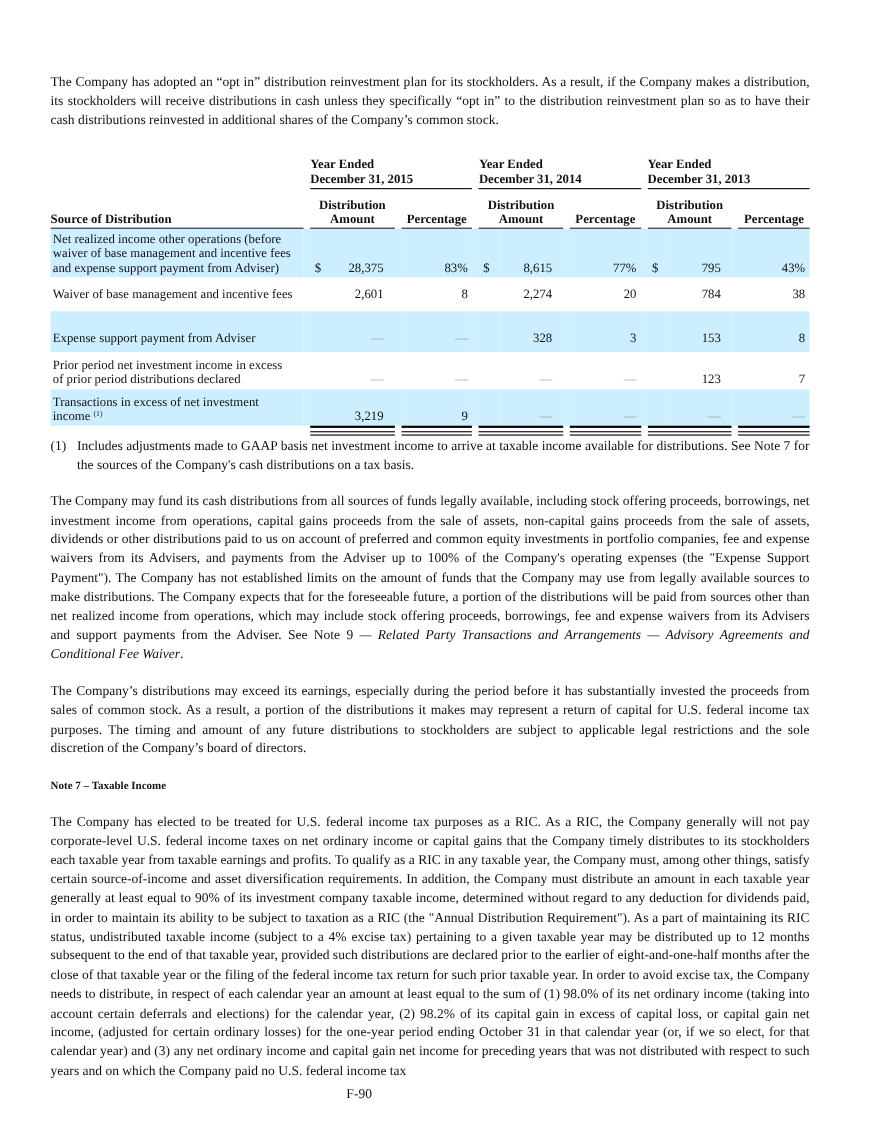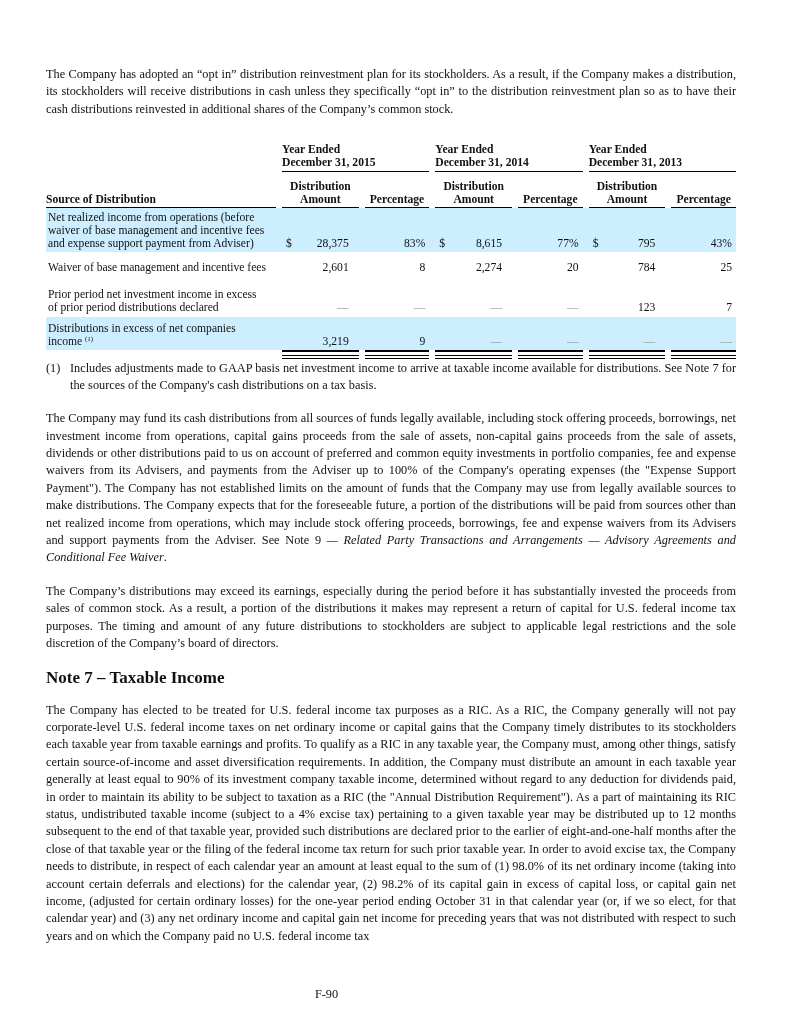--- a/index.html
+++ b/index.html
@@ -29,21 +29,21 @@
   tr.r-dist td { height: 31px; padding-bottom: 2px !important; }
   tr.r-sep td { height: 3px; }
   tr.r-sep td.line { border-top: 2.5px solid #000; }
   tr.r-total td { height: 26px; vertical-align: middle; }
   tr.r-dbl td { height: 4px; }
   tr.r-dbl td.line { border-top: 1.5px solid #000; border-bottom: 1.5px solid #000; height: 1px; }
   sup { font-size: 7px; vertical-align: top; position: relative; top: -2px; }
   .footnote { display: flex; margin-top: 1px; line-height: 17px; }
   .fn-mark { width: 24px; flex: none; }
   .fn-text { flex: 1; text-align: justify; }
-  h3.note { margin: 0; font-size: 17px; font-weight: bold; line-height: 17px; }
+  h3.note { margin: 0; font-size: 10px; font-weight: bold; line-height: 17px; }
   .pagenum { position: absolute; top: 987px; left: 0; width: 653px; text-align: center; font-size: 12.3px; }
   em { font-style: italic; }
 </style>
 </head>
 <body>
 
 <div class="page">
   <p class="para">The Company has adopted an “opt in” distribution reinvestment plan for its stockholders. As a result, if the Company makes a distribution, its stockholders will receive distributions in cash unless they specifically “opt in” to the distribution reinvestment plan so as to have their cash distributions reinvested in additional shares of the Company’s common stock.</p>
   <div class="gap"></div>
 
@@ -90,21 +90,21 @@
           <td class="sp"></td>
       <td class="hdr-sub">Percentage</td>
           <td class="sp"></td>
       <td colspan="2" class="hdr-sub"><span>Distribution</span><br><span>Amount</span></td>
           <td class="sp"></td>
       <td class="hdr-sub">Percentage</td>
     </tr>
     </tbody>
       <tbody id="table-body">
         <tr class="shade r-main">
-          <td class="lbl"><span>Net realized income from operations (before</span><br><span>waiver of base management and incentive fees</span><br><span>and expense support payment from Adviser)</span></td>
+          <td class="lbl"><span>Net realized income other operations (before</span><br><span>waiver of base management and incentive fees</span><br><span>and expense support payment from Adviser)</span></td>
           <td class="sp"></td>
           <td class="dol">$</td>
           <td class="amt">28,375</td>
           <td class="sp"></td>
           <td class="pct">83%</td>
           <td class="sp"></td>
           <td class="dol">$</td>
           <td class="amt">8,615</td>
           <td class="sp"></td>
           <td class="pct">77%</td>
@@ -123,42 +123,60 @@
           <td class="pct" style="padding-right: 14px;">8</td>
           <td class="sp"></td>
           <td class="dol"></td>
           <td class="amt">2,274</td>
           <td class="sp"></td>
           <td class="pct" style="padding-right: 14px;">20</td>
           <td class="sp"></td>
           <td class="dol"></td>
           <td class="amt">784</td>
           <td class="sp"></td>
-          <td class="pct" style="padding-right: 14px;">25</td>
+          <td class="pct" style="padding-right: 14px;">38</td>
+        </tr>
+        <tr class="shade r-exp">
+          <td class="lbl"><span>Expense support payment from Adviser</span></td>
+          <td class="sp"></td>
+          <td class="dol"></td>
+          <td class="amt dash">—</td>
+          <td class="sp"></td>
+          <td class="pct dash" style="padding-right: 14px;">—</td>
+          <td class="sp"></td>
+          <td class="dol"></td>
+          <td class="amt">328</td>
+          <td class="sp"></td>
+          <td class="pct" style="padding-right: 14px;">3</td>
+          <td class="sp"></td>
+          <td class="dol"></td>
+          <td class="amt">153</td>
+          <td class="sp"></td>
+          <td class="pct" style="padding-right: 14px;">8</td>
         </tr>
         <tr class="r-two">
           <td class="lbl"><span>Prior period net investment income in excess</span><br><span>of prior period distributions declared</span></td>
           <td class="sp"></td>
           <td class="dol"></td>
           <td class="amt dash">—</td>
           <td class="sp"></td>
           <td class="pct dash" style="padding-right: 14px;">—</td>
           <td class="sp"></td>
           <td class="dol"></td>
           <td class="amt dash">—</td>
           <td class="sp"></td>
           <td class="pct dash" style="padding-right: 14px;">—</td>
           <td class="sp"></td>
           <td class="dol"></td>
           <td class="amt">123</td>
           <td class="sp"></td>
           <td class="pct" style="padding-right: 14px;">7</td>
         </tr>
         <tr class="shade r-dist">
-          <td class="lbl"><span>Distributions in excess of net companies</span><br><span>income</span> <sup>(1)</sup></td>
+          <td class="lbl"><span>Transactions in excess of net investment</span><br><span>income</span> <sup>(1)</sup></td>
           <td class="sp"></td>
           <td class="dol"></td>
           <td class="amt">3,219</td>
           <td class="sp"></td>
           <td class="pct" style="padding-right: 14px;">9</td>
           <td class="sp"></td>
           <td class="dol"></td>
           <td class="amt dash">—</td>
           <td class="sp"></td>
           <td class="pct dash" style="padding-right: 14px;">—</td>

